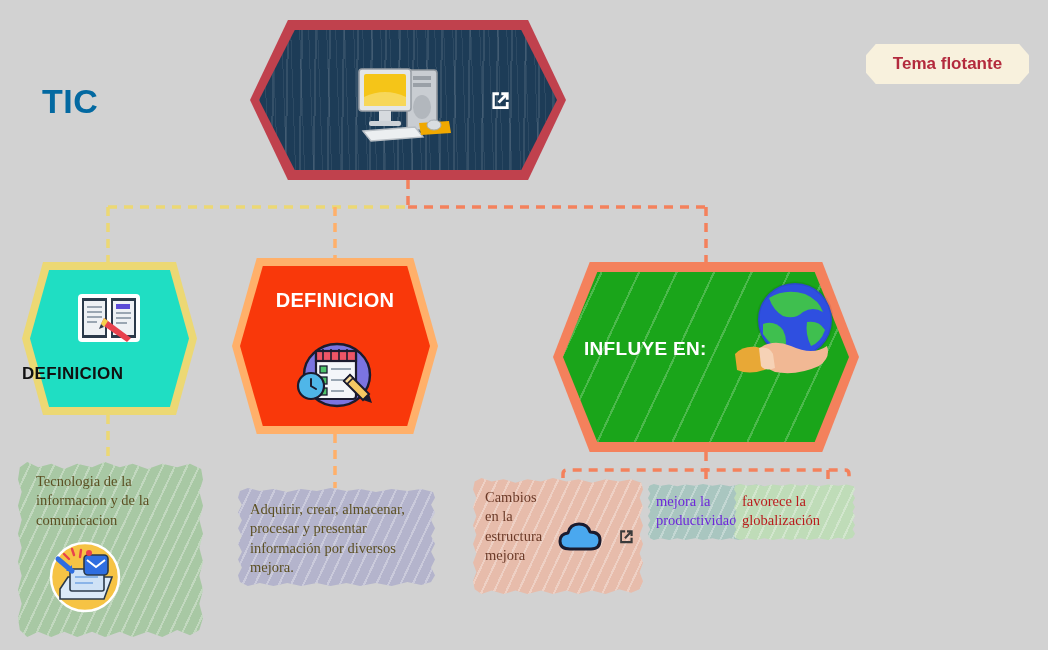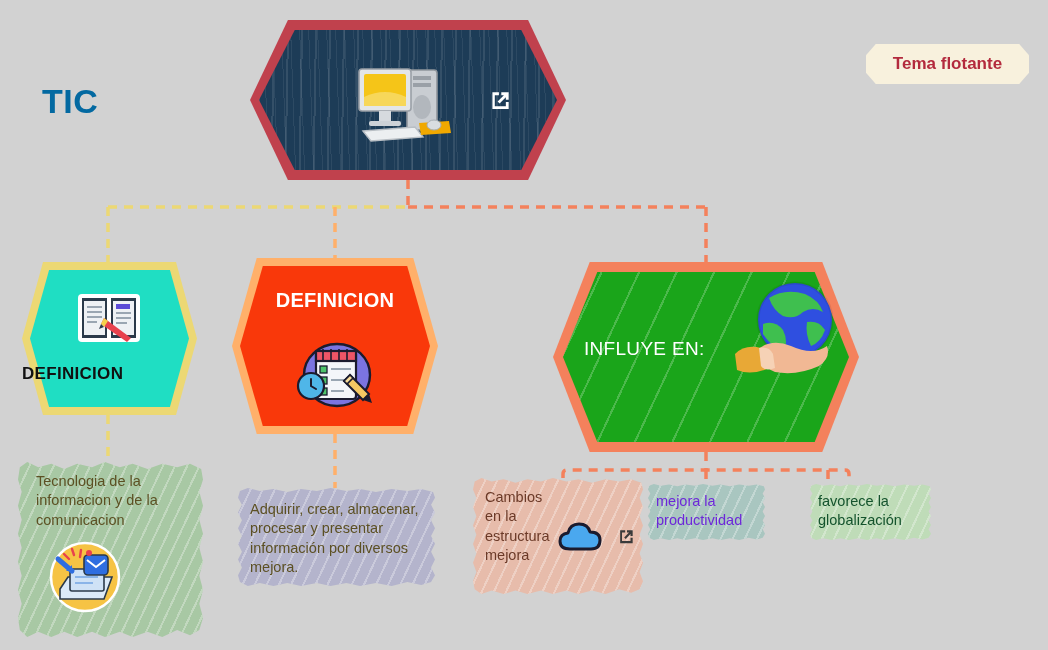--- a/index.html
+++ b/index.html
@@ -54,33 +54,33 @@
   #fun-label{position:absolute;left:232px;top:289px;width:206px;text-align:center;
     color:#fff;font-size:20px;font-weight:bold;letter-spacing:.3px;}
 
   
   #inf-node{left:553px;top:262px;width:306px;height:190px;background:#f4815c;}
   #inf-inner{left:10px;top:10px;width:286px;height:170px;background:#1aa51a;}
   #inf-inner .streaks{position:absolute;inset:0;
     background:repeating-linear-gradient(115deg, rgba(255,255,255,.22) 0 2px, rgba(255,255,255,0) 2px 34px);
   }
   #inf-label{position:absolute;left:584px;top:338px;color:#fff;font-size:19px;
-    font-weight:normal;letter-spacing:.3px;}
+    font-weight:bold;letter-spacing:.3px;}
 
   
   .card{
     position:absolute;box-sizing:border-box;
     color:#5c5023;
     font-size:14.5px;line-height:1.33;
   }
   .card .tex{position:absolute;inset:0;
     background-image:repeating-linear-gradient(115deg, rgba(255,255,255,.30) 0 2px, rgba(255,255,255,0) 2px 11px);
     mask-image:linear-gradient(#000,#000);
   }
-  .card .txt{position:relative;}
+  .card .txt{position:relative;font-family:Liberation Serif, serif;}
 
   
   .jag{
     clip-path:polygon(
       1% 3%, 5% 0%, 11% 3%, 18% 1%, 25% 4%, 32% 1%, 40% 3%, 47% 0%, 55% 3%,
       62% 1%, 70% 4%, 78% 1%, 86% 3%, 93% 1%, 99% 4%,
       100% 10%, 98% 17%, 100% 25%, 98% 33%, 100% 41%, 98% 49%, 100% 57%,
       98% 65%, 100% 73%, 98% 81%, 100% 89%, 98% 96%,
       93% 99%, 86% 96%, 78% 100%, 70% 97%, 62% 100%, 55% 97%, 47% 100%,
       40% 97%, 32% 100%, 25% 97%, 18% 100%, 11% 97%, 5% 100%, 1% 96%,
@@ -92,22 +92,22 @@
   #card-def{left:18px;top:462px;width:185px;height:175px;background:#a8c8a4;}
   #card-def .txt{padding:10px 14px 0 18px;}
   #card-fun{left:238px;top:488px;width:197px;height:98px;background:#b4b4cc;}
   #card-fun .txt{padding:12px 10px 0 12px;}
   #card-cam{left:473px;top:478px;width:170px;height:116px;background:#e7bcab;
     color:#6b3a28;}
   #card-cam .txt{padding:10px 0 0 12px;width:60px;}
   #card-mej{left:648px;top:484px;width:117px;height:56px;background:#a9c6c0;
     color:#6d28d9;}
   #card-mej .txt{padding:8px 0 0 8px;}
-  #card-fav{left:810px;top:484px;width:121px;height:56px;background:#bfdcb8;
-    color:#14532d;}
+  #card-fav{left:734px;top:484px;width:121px;height:56px;background:#bfdcb8;
+    color:#b91c1c;}
   #card-fav .txt{padding:8px 0 0 8px;}
 
   
   #tema-chip{
     position:absolute;left:866px;top:44px;width:163px;height:40px;
     background:#f8f1dd;
     clip-path:polygon(6% 0%,94% 0%,100% 28%,100% 72%,94% 100%,6% 100%,0% 72%,0% 28%);
     display:flex;align-items:center;justify-content:center;
     color:#b32a3d;font-weight:bold;font-size:17px;
   }

